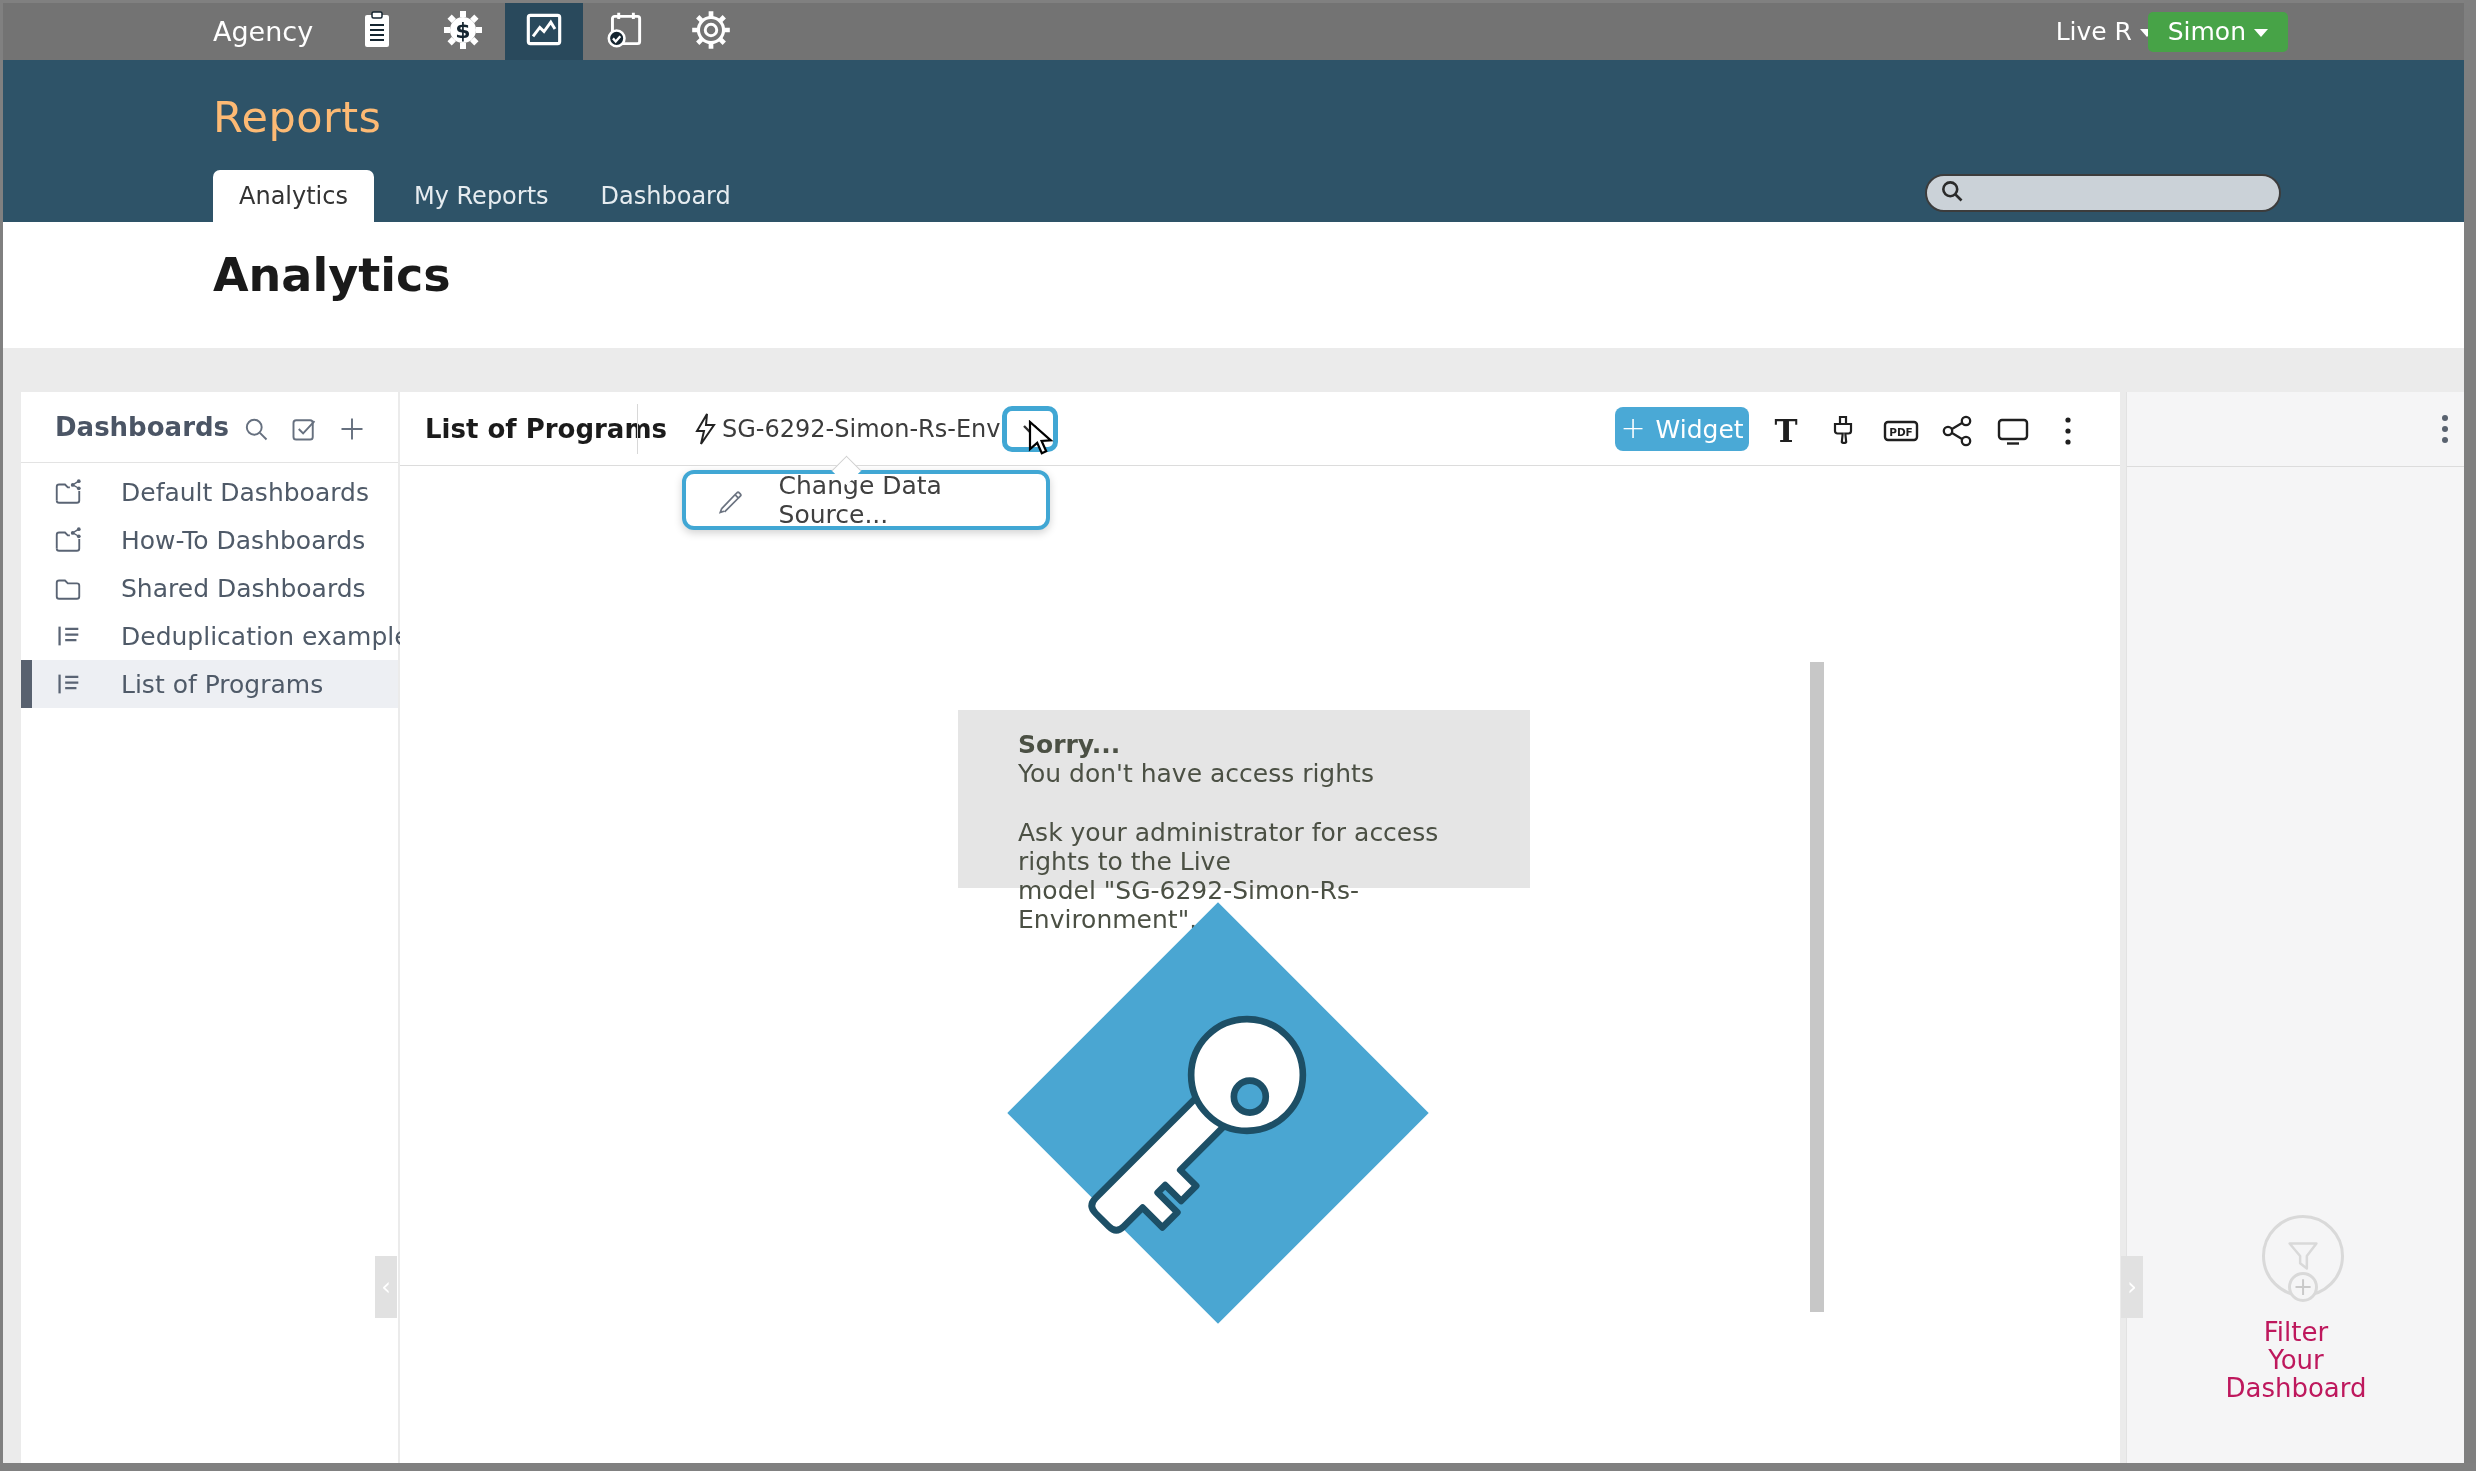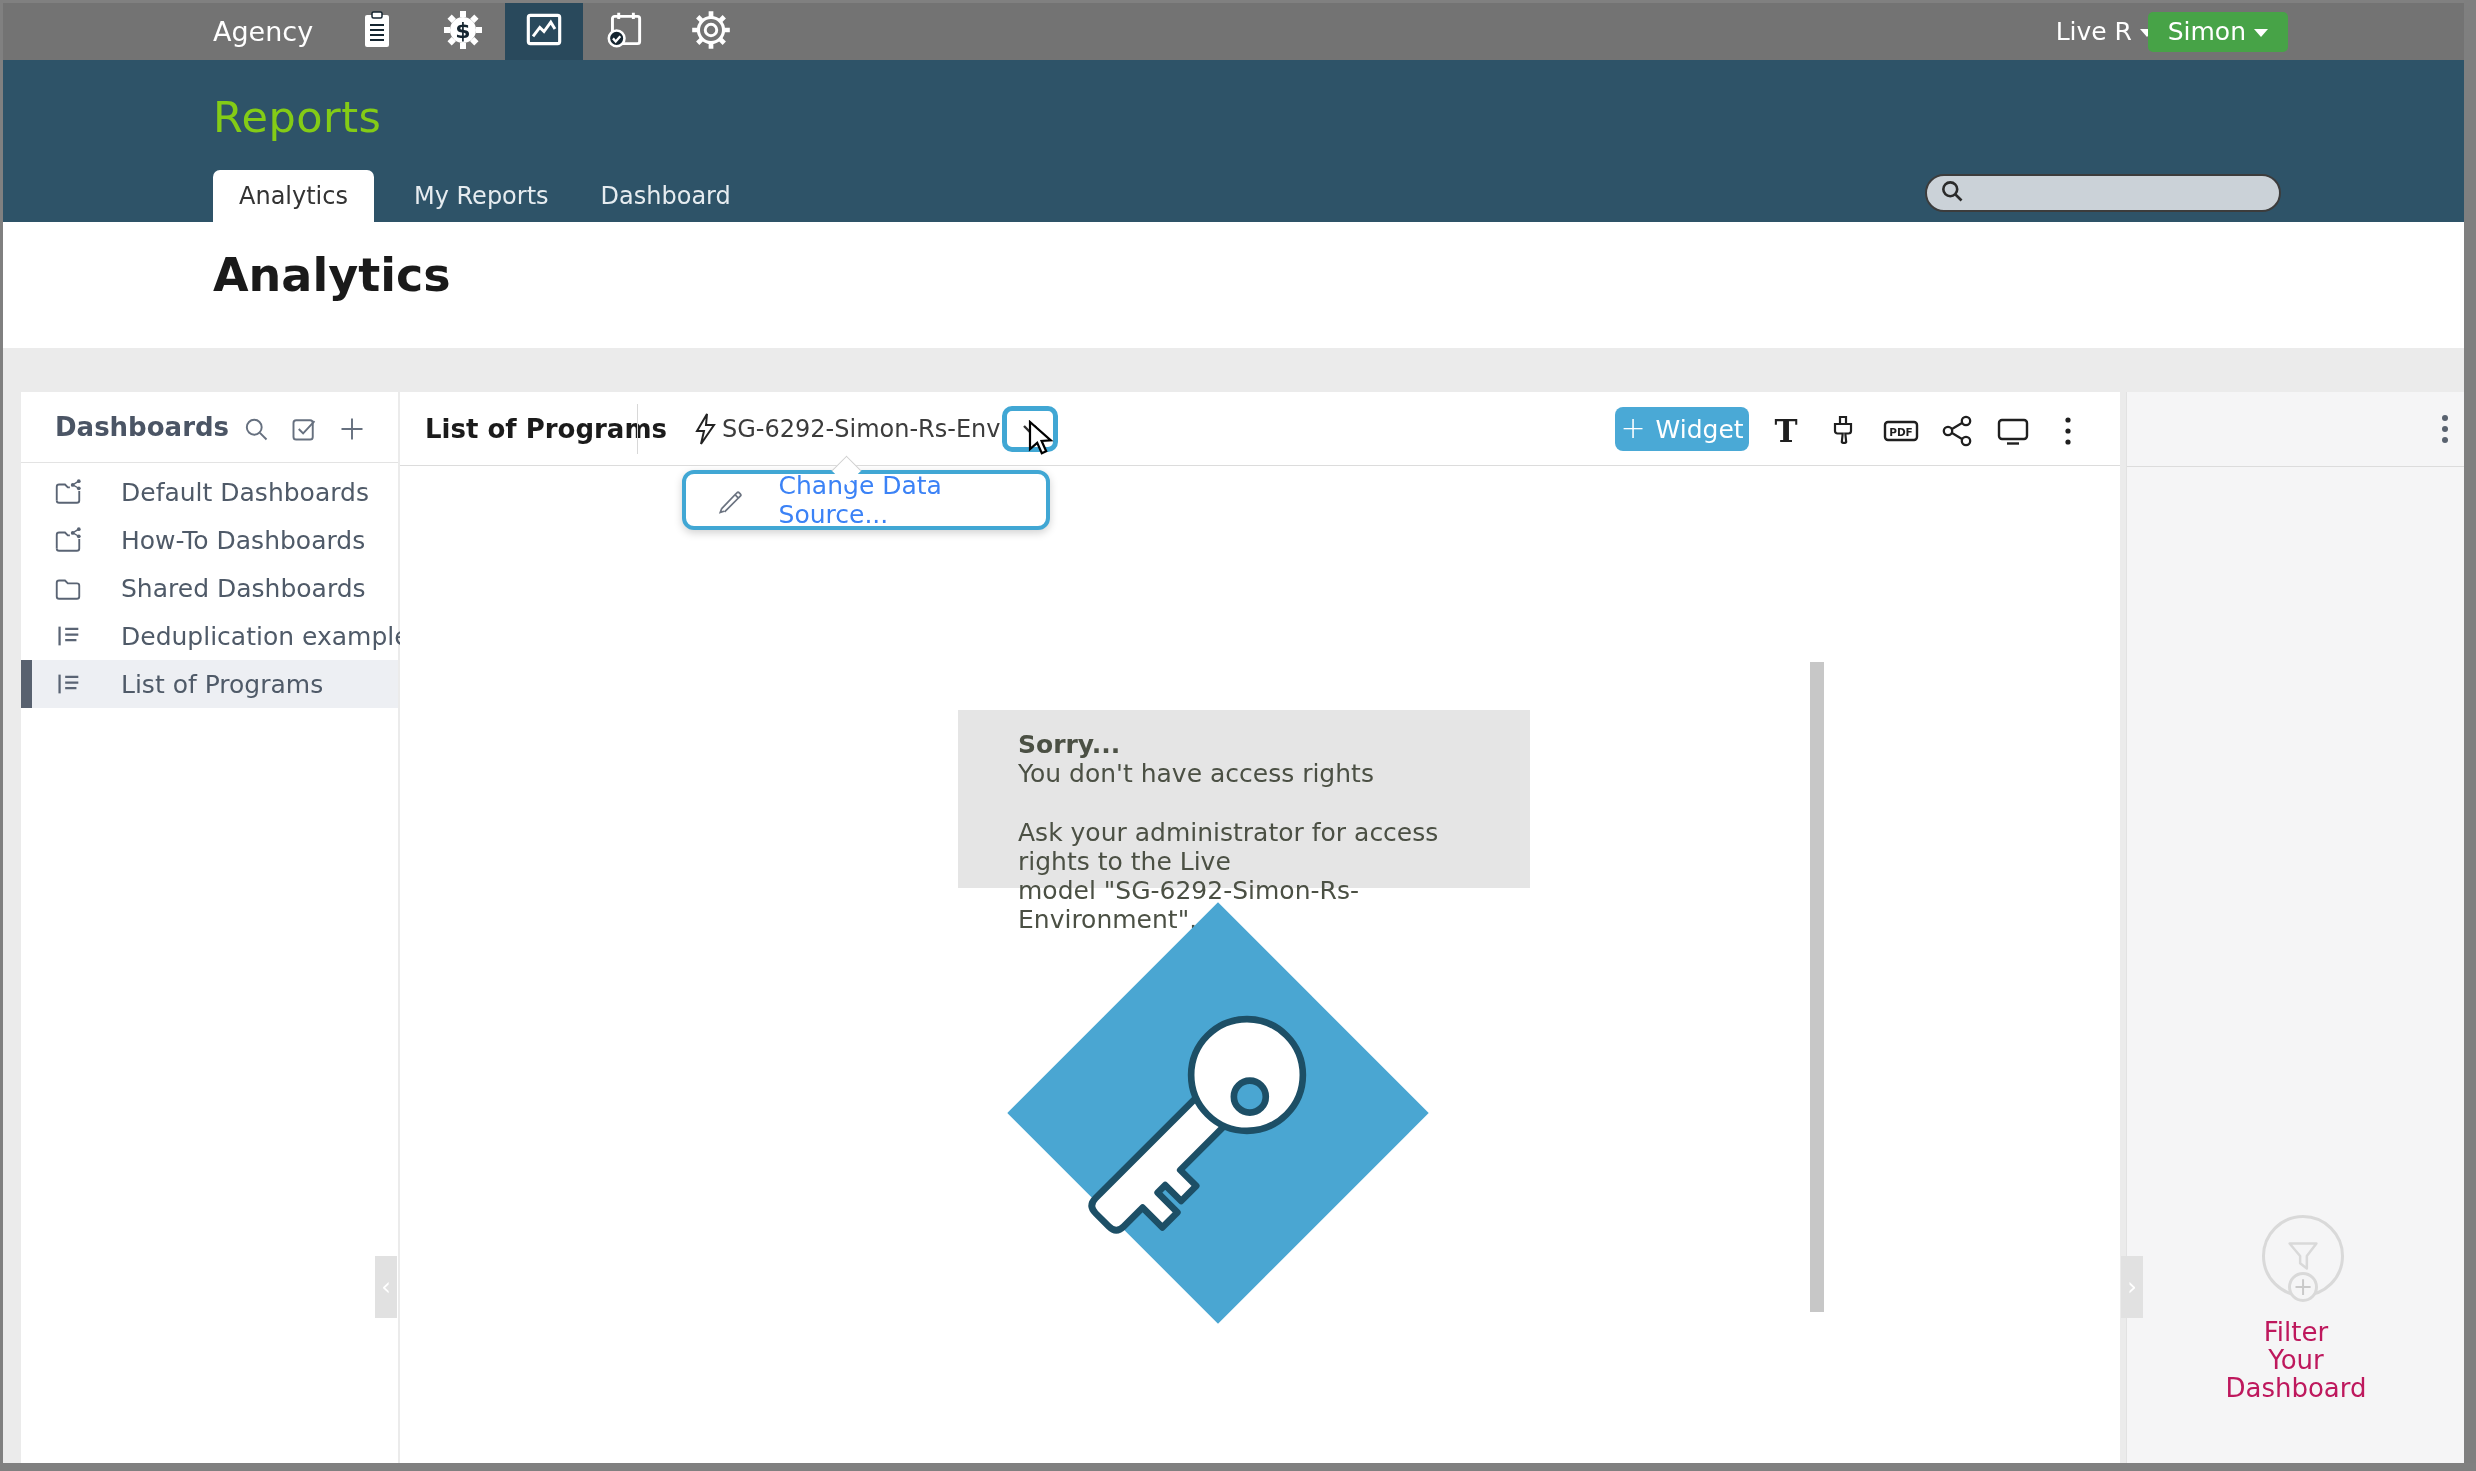--- a/index.html
+++ b/index.html
@@ -12,21 +12,21 @@
   #navbar{left:0;top:0;width:2461px;height:57px;background:#737373;}
   #brand{left:210px;top:0;height:57px;line-height:57px;color:#fff;font-size:27px;}
   .navtile{top:0;width:78px;height:57px;display:flex;align-items:center;justify-content:center;cursor:pointer;}
   .navtile.active{background:#29495C;}
   #user-menu{right:310px;top:0;height:57px;line-height:57px;color:#fff;font-size:25px;cursor:pointer;}
   .caret{display:inline-block;width:0;height:0;border-left:7px solid transparent;border-right:7px solid transparent;border-top:8px solid #fff;margin-left:8px;vertical-align:middle;}
   #help-btn{right:176px;top:9px;height:40px;padding:0 20px;background:#47A347;border-radius:5px;color:#fff;font-size:25px;line-height:40px;cursor:pointer;}
 
   
   #header{left:0;top:57px;width:2461px;height:162px;background:#2E5368;}
-  #reports-title{left:210px;top:32px;color:#84cc16;font-size:43px;letter-spacing:.5px;}
+  #reports-title{left:210px;top:32px;color:#fdba74;font-size:43px;letter-spacing:.5px;}
   #tabs{left:210px;top:110px;height:52px;display:flex;}
   .tab{height:52px;line-height:52px;padding:0 26px;color:#E6ECF0;font-size:24px;cursor:pointer;}
   .tab.active{background:#fff;color:#333;border-radius:7px 7px 0 0;margin-right:14px;}
   #search-box{left:1922px;top:114px;width:356px;height:38px;background:#CBD2D8;border:2px solid #3C3C3C;border-radius:21px;display:flex;align-items:center;padding-left:12px;box-sizing:border-box;}
   #search-input{border:none;background:transparent;outline:none;font-size:22px;width:280px;margin-left:8px;font-family:inherit;}
 
   
   #page-title-section{left:0;top:219px;width:2461px;height:126px;background:#fff;}
   #page-title{left:210px;top:26px;font-size:46px;font-weight:bold;color:#1a1a1a;}
 
@@ -56,21 +56,21 @@
   #ds-name{left:322px;top:23px;width:280px;overflow:hidden;white-space:nowrap;font-size:24px;color:#3C3C3C;cursor:pointer;}
   #ds-button{left:602px;top:14px;width:56px;height:46px;background:#fff;border:5px solid #41A7D4;border-radius:10px;box-sizing:border-box;display:flex;align-items:center;justify-content:center;cursor:pointer;}
   #cursor{left:622px;top:28px;z-index:30;pointer-events:none;}
   #widget-btn{left:1215px;top:15px;width:134px;height:44px;background:#4AA9D6;border-radius:8px;color:#fff;display:flex;align-items:center;justify-content:center;font-size:25px;cursor:pointer;}
   #widget-btn .plus{font-size:30px;font-weight:300;margin-right:10px;margin-top:-3px;}
   .tool-ic{top:19px;width:40px;height:40px;display:flex;align-items:center;justify-content:center;cursor:pointer;color:#1F1F1F;}
   #tool-text{left:1366px;font-family:"DejaVu Serif","Liberation Serif",serif;font-size:31px;font-weight:bold;}
   
   #popover{left:282px;top:78px;width:360px;height:52px;background:#fff;border:4px solid #41A7D4;border-radius:12px;box-shadow:0 3px 8px rgba(0,0,0,.18);z-index:20;display:flex;align-items:center;}
   #popover-caret{left:436px;top:68px;width:20px;height:20px;background:#fff;transform:rotate(45deg);border-left:1px solid #CFCFCF;border-top:1px solid #CFCFCF;z-index:21;}
-  #popover .txt{font-size:25px;color:#3b82f6;margin-left:34px;}
+  #popover .txt{font-size:25px;color:#404040;margin-left:34px;}
   #popover svg{margin-left:30px;}
 
   
   #warning{left:558px;top:318px;width:572px;height:178px;background:#e5e5e5;box-sizing:border-box;padding:20px 30px 0 60px;}
   #warning div{font-size:25px;color:#4B5044;line-height:29px;}
   #warning .w-title{font-weight:bold;}
   #warning .gap{height:30px;}
 
   
   #diamond{left:669px;top:572px;width:298px;height:298px;background:#4AA6D2;transform:rotate(45deg);}

